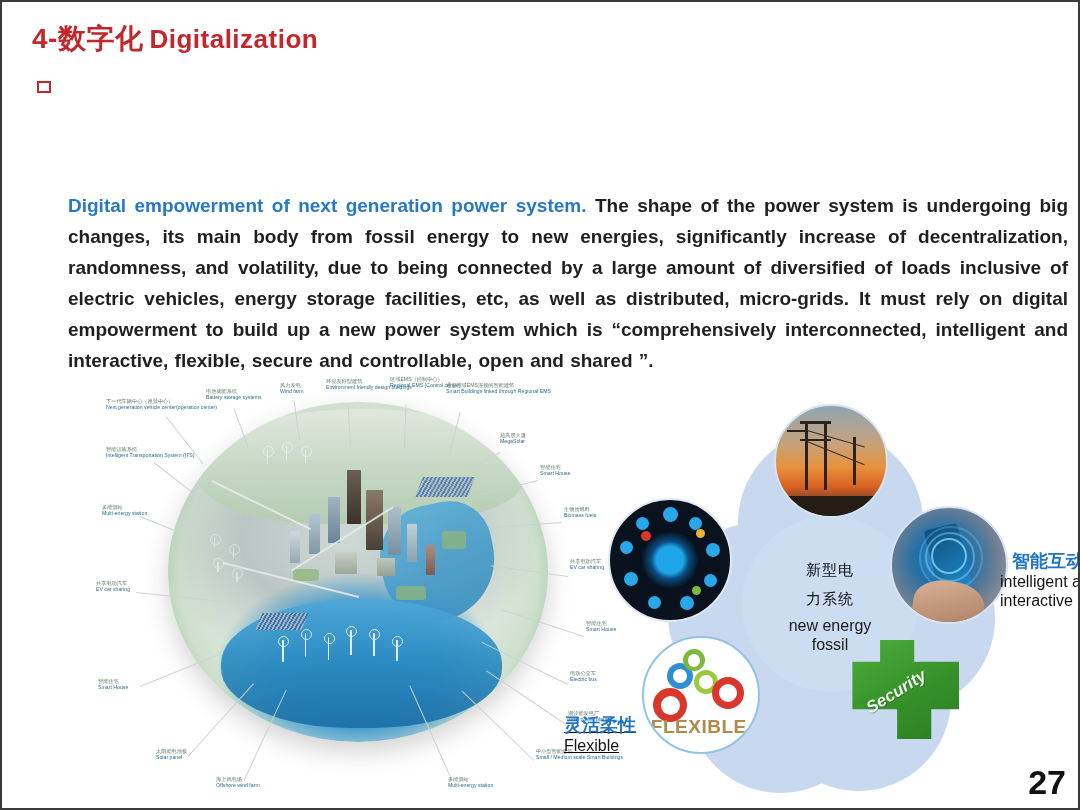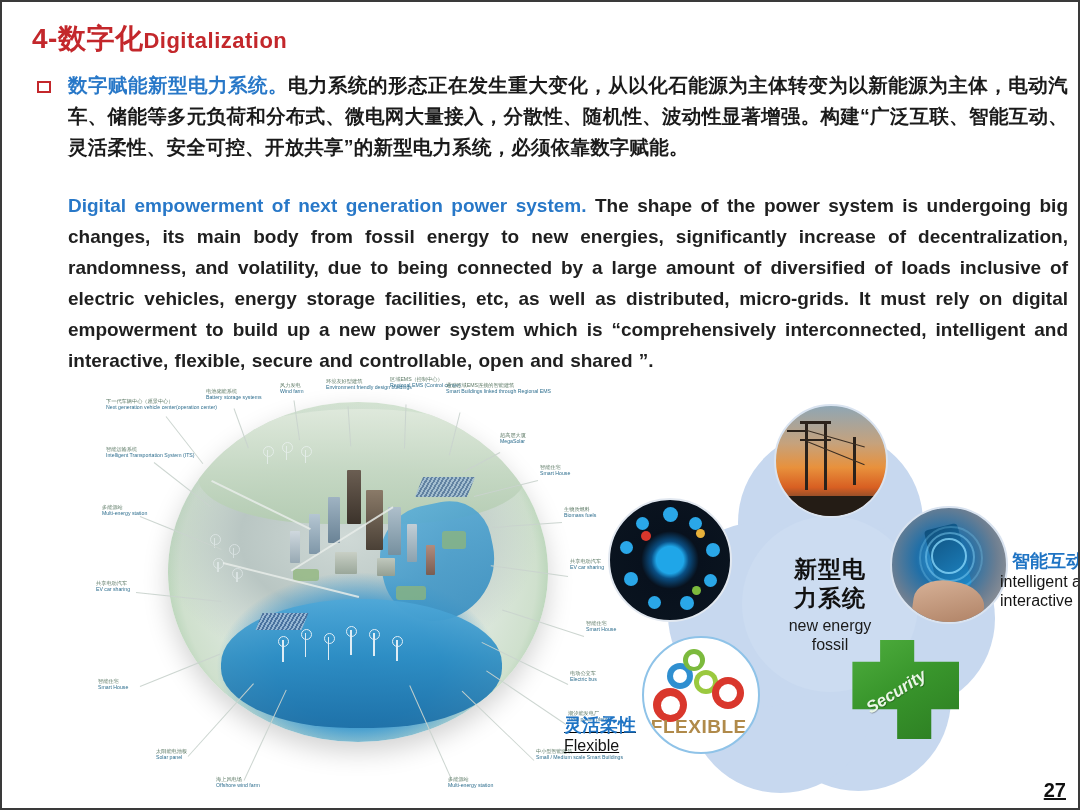--- a/index.html
+++ b/index.html
@@ -18,21 +18,21 @@
     overflow:hidden;
   }
 
   
   .title{
     position:absolute;left:30px;top:18px;
     font-size:28px;font-weight:bold;
     color:#c3272b;letter-spacing:.5px;
     white-space:nowrap;
   }
-  .title .en{font-size:22px;}
+  .title .en{font-size:26px;margin-left:6px;}
 
   
   .bullet-marker{
     position:absolute;left:35px;top:79px;
     width:14px;height:12px;
     border:2px solid #c3272b;
     box-sizing:border-box;
   }
   .cn-para{
     position:absolute;left:66px;top:68px;width:1000px;
@@ -124,21 +124,21 @@
   }
   .core{
     position:absolute;left:128px;top:122px;
     width:176px;height:176px;border-radius:50%;
     background:#ccdcf1;
     display:flex;flex-direction:column;
     align-items:center;justify-content:center;
     z-index:3;
   }
   .core-cn{
-    font-size:23px;font-weight:bold;color:#111;
+    font-size:15px;font-weight:normal;color:#111;
     line-height:29px;text-align:center;letter-spacing:1px;
   }
   .core-en{
     font-size:16px;color:#1a1a1a;line-height:19px;
     text-align:center;margin-top:3px;font-weight:500;
   }
 
   .node{
     position:absolute;border-radius:50%;
     overflow:hidden;z-index:5;
@@ -227,37 +227,34 @@
   }
   .cap.c-grid{left:218px;top:-2px;}
   .cap.c-grid .en{margin-left:0;}
   .cap.c-inter{left:398px;top:156px;}
   .cap.c-sec{left:350px;top:318px;}
   .cap.c-flex{left:-50px;top:320px;text-decoration:underline;}
   .cap.c-open{left:-56px;top:160px;text-align:left;}
 
   .pagenum{
     position:absolute;right:12px;bottom:6px;
-    font-size:20px;font-weight:bold;color:#111;text-decoration:underline;
+    font-size:34px;font-weight:bold;color:#111;
   }
 </style>
 </head>
 <body>
 
 <div class="slide">
 
   <div class="title">
     <span>4-数字化</span><span class="en">Digitalization</span>
   </div>
 
   <div class="bullet-marker"></div>
 
-  <div class="cn-para">
-    <span class="hi">数字赋能新型电力系统。</span><span>电力系统的形态正在发生重大变化，从以化石能源为主体转变为以新能源为主体，电动汽车、储能等多元负荷和分布式、微电网大量接入，分散性、随机性、波动性显著增强。构建“广泛互联、智能互动、灵活柔性、安全可控、开放共享”的新型电力系统，必须依靠数字赋能。</span>
-  </div>
 
   <div class="en-para">
     <span class="hi">Digital empowerment of next generation power system.</span><span> The shape of the power system is undergoing big changes, its main body from fossil energy to new energies, significantly increase of decentralization, randomness, and volatility, due to  being connected by a large amount of  diversified of loads inclusive of electric vehicles, energy storage facilities, etc, as well as distributed, micro-grids. It must rely on digital empowerment to build up a new power system which is  “comprehensively interconnected, intelligent and interactive, flexible, secure and controllable, open and shared ”.</span>
   </div>
 
   <div class="city-wrap">
     <div class="city-disc">
       <div class="disc-hill"></div>
       <div class="disc-water2"></div>
       <div class="disc-water"></div>

